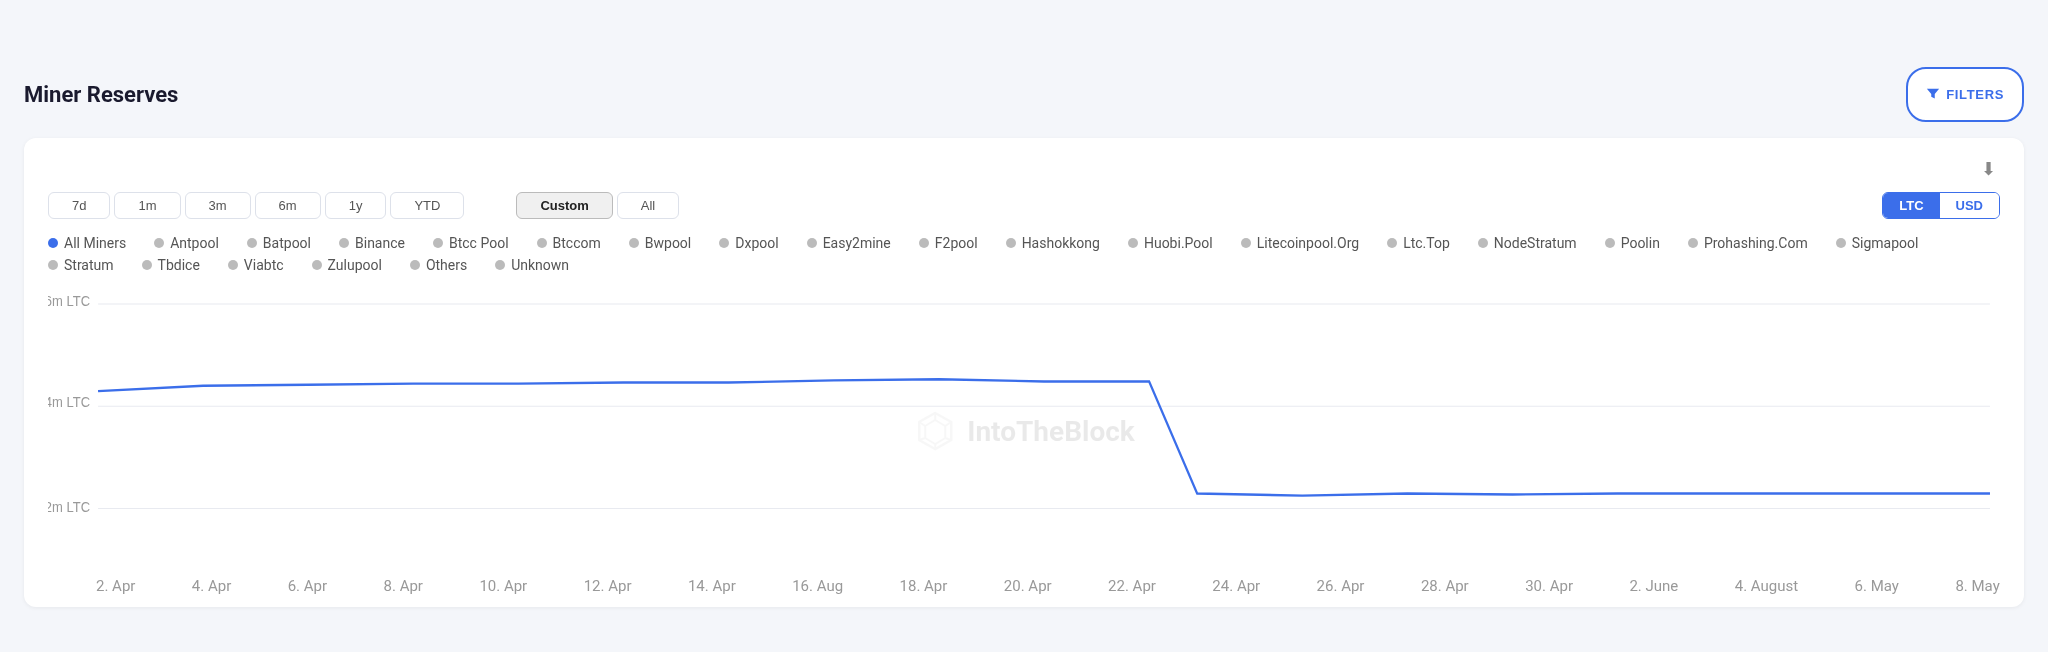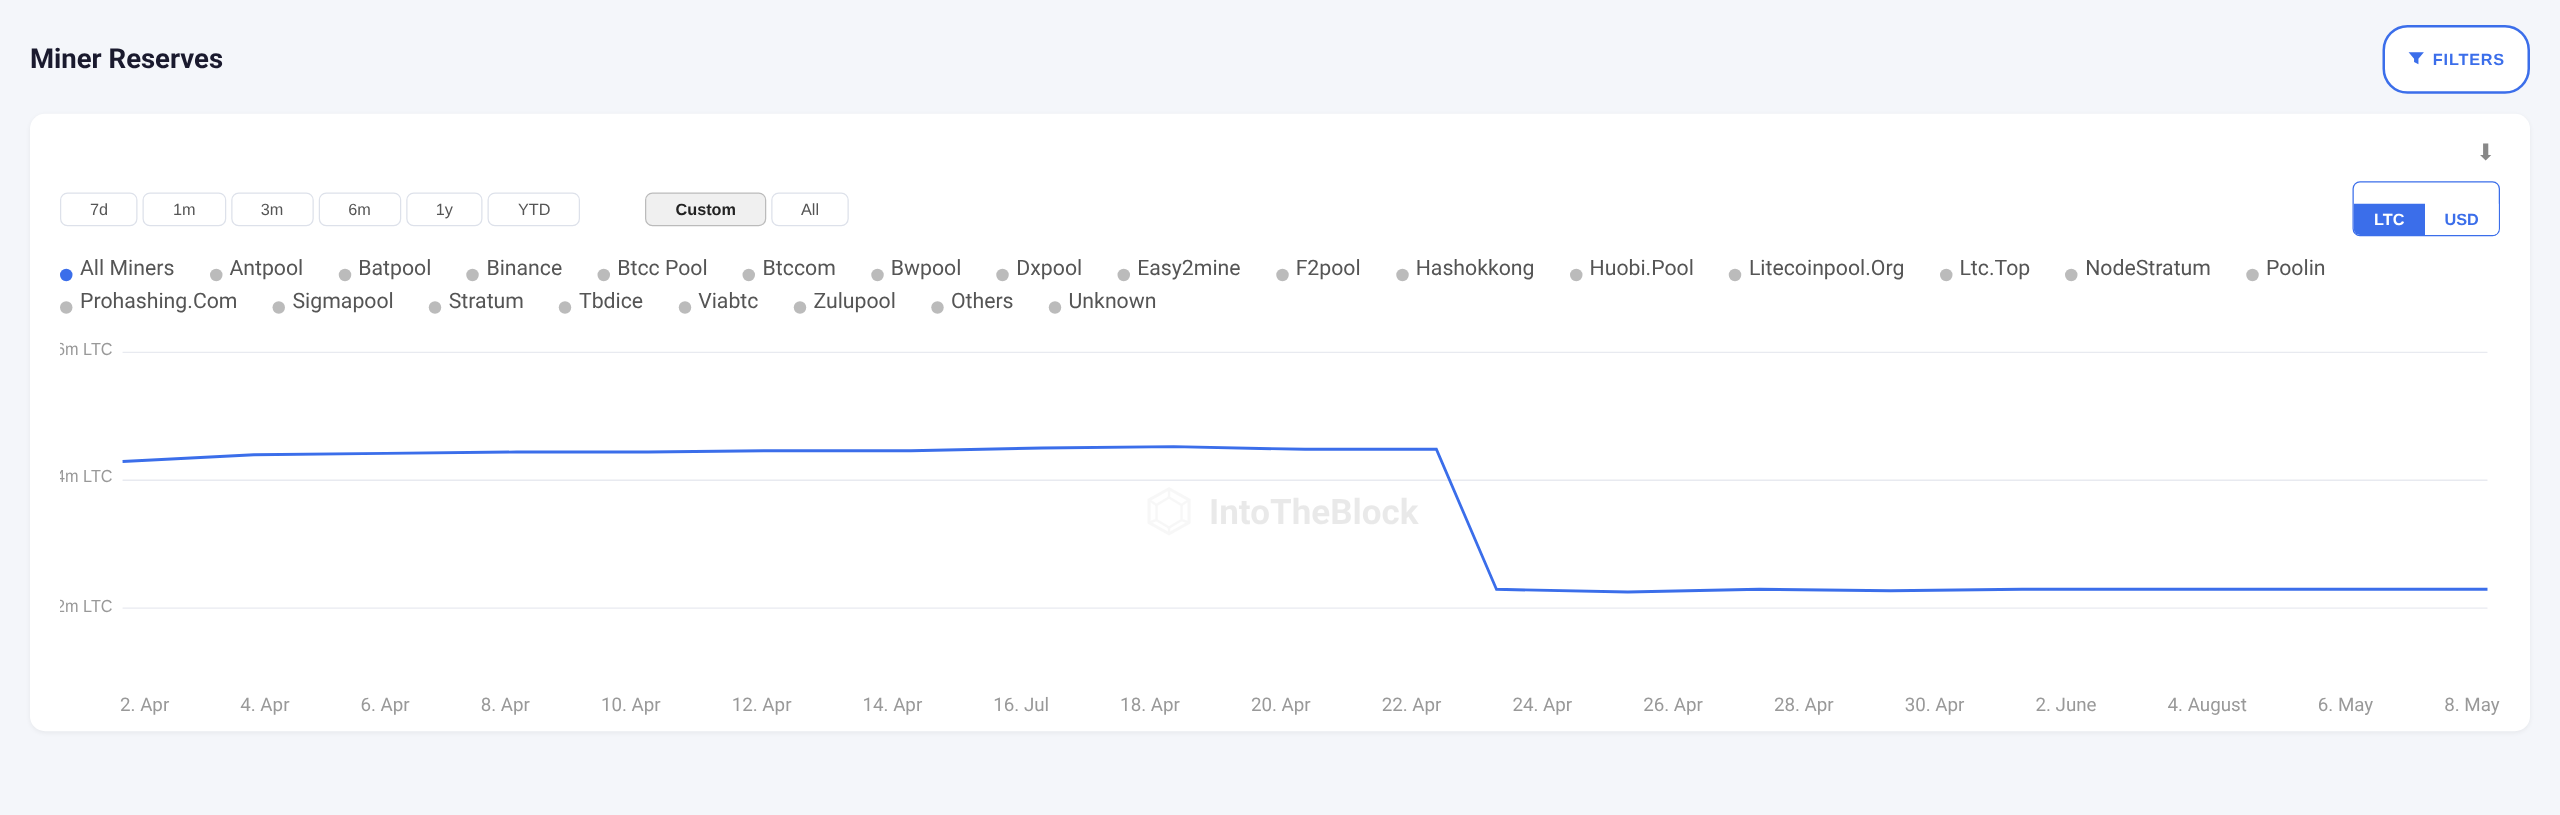--- a/index.html
+++ b/index.html
@@ -13,20 +13,21 @@
     .page {
       background: #f4f6fa;
       padding: 20px 24px 0 24px;
       min-height: 652px;
     }
     .header-row {
       display: flex;
       align-items: center;
       justify-content: space-between;
       margin-bottom: 16px;
+      margin-top: 47px;
     }
     .page-title {
       font-size: 22px;
       font-weight: 700;
       color: #1a1a2e;
     }
     .filters-btn {
       display: flex;
       align-items: flex-start;
       gap: 6px;
@@ -101,37 +102,36 @@
       overflow: hidden;
     }
     .currency-btn {
       padding: 5px 16px;
       font-size: 13px;
       font-weight: 600;
       cursor: pointer;
       border: none;
       background: white;
       color: #3b6eea;
-      margin-top: 17px;
     }
     .currency-btn.active {
       background: #3b6eea;
       color: white;
     }
     .legend {
       display: flex;
       flex-wrap: wrap;
       gap: 6px 28px;
       margin-bottom: 18px;
     }
     .legend-item {
       display: flex;
-      align-items: flex-end;
+      align-items: center;
       gap: 6px;
-      font-size: 17px;
+      font-size: 14px;
       color: #555;
     }
     .legend-dot {
       width: 10px;
       height: 10px;
       border-radius: 50%;
       flex-shrink: 0;
     }
     .chart-area {
       position: relative;
@@ -358,21 +358,21 @@
     </div>
 
     <div class="x-axis">
       <span>2. Apr</span>
       <span>4. Apr</span>
       <span>6. Apr</span>
       <span>8. Apr</span>
       <span>10. Apr</span>
       <span>12. Apr</span>
       <span>14. Apr</span>
-      <span>16. Jul</span>
+      <span>16. Aug</span>
       <span>18. Apr</span>
       <span>20. Apr</span>
       <span>22. Apr</span>
       <span>24. Apr</span>
       <span>26. Apr</span>
       <span>28. Apr</span>
       <span>30. Apr</span>
       <span>2. June</span>
       <span>4. August</span>
       <span>6. May</span>

